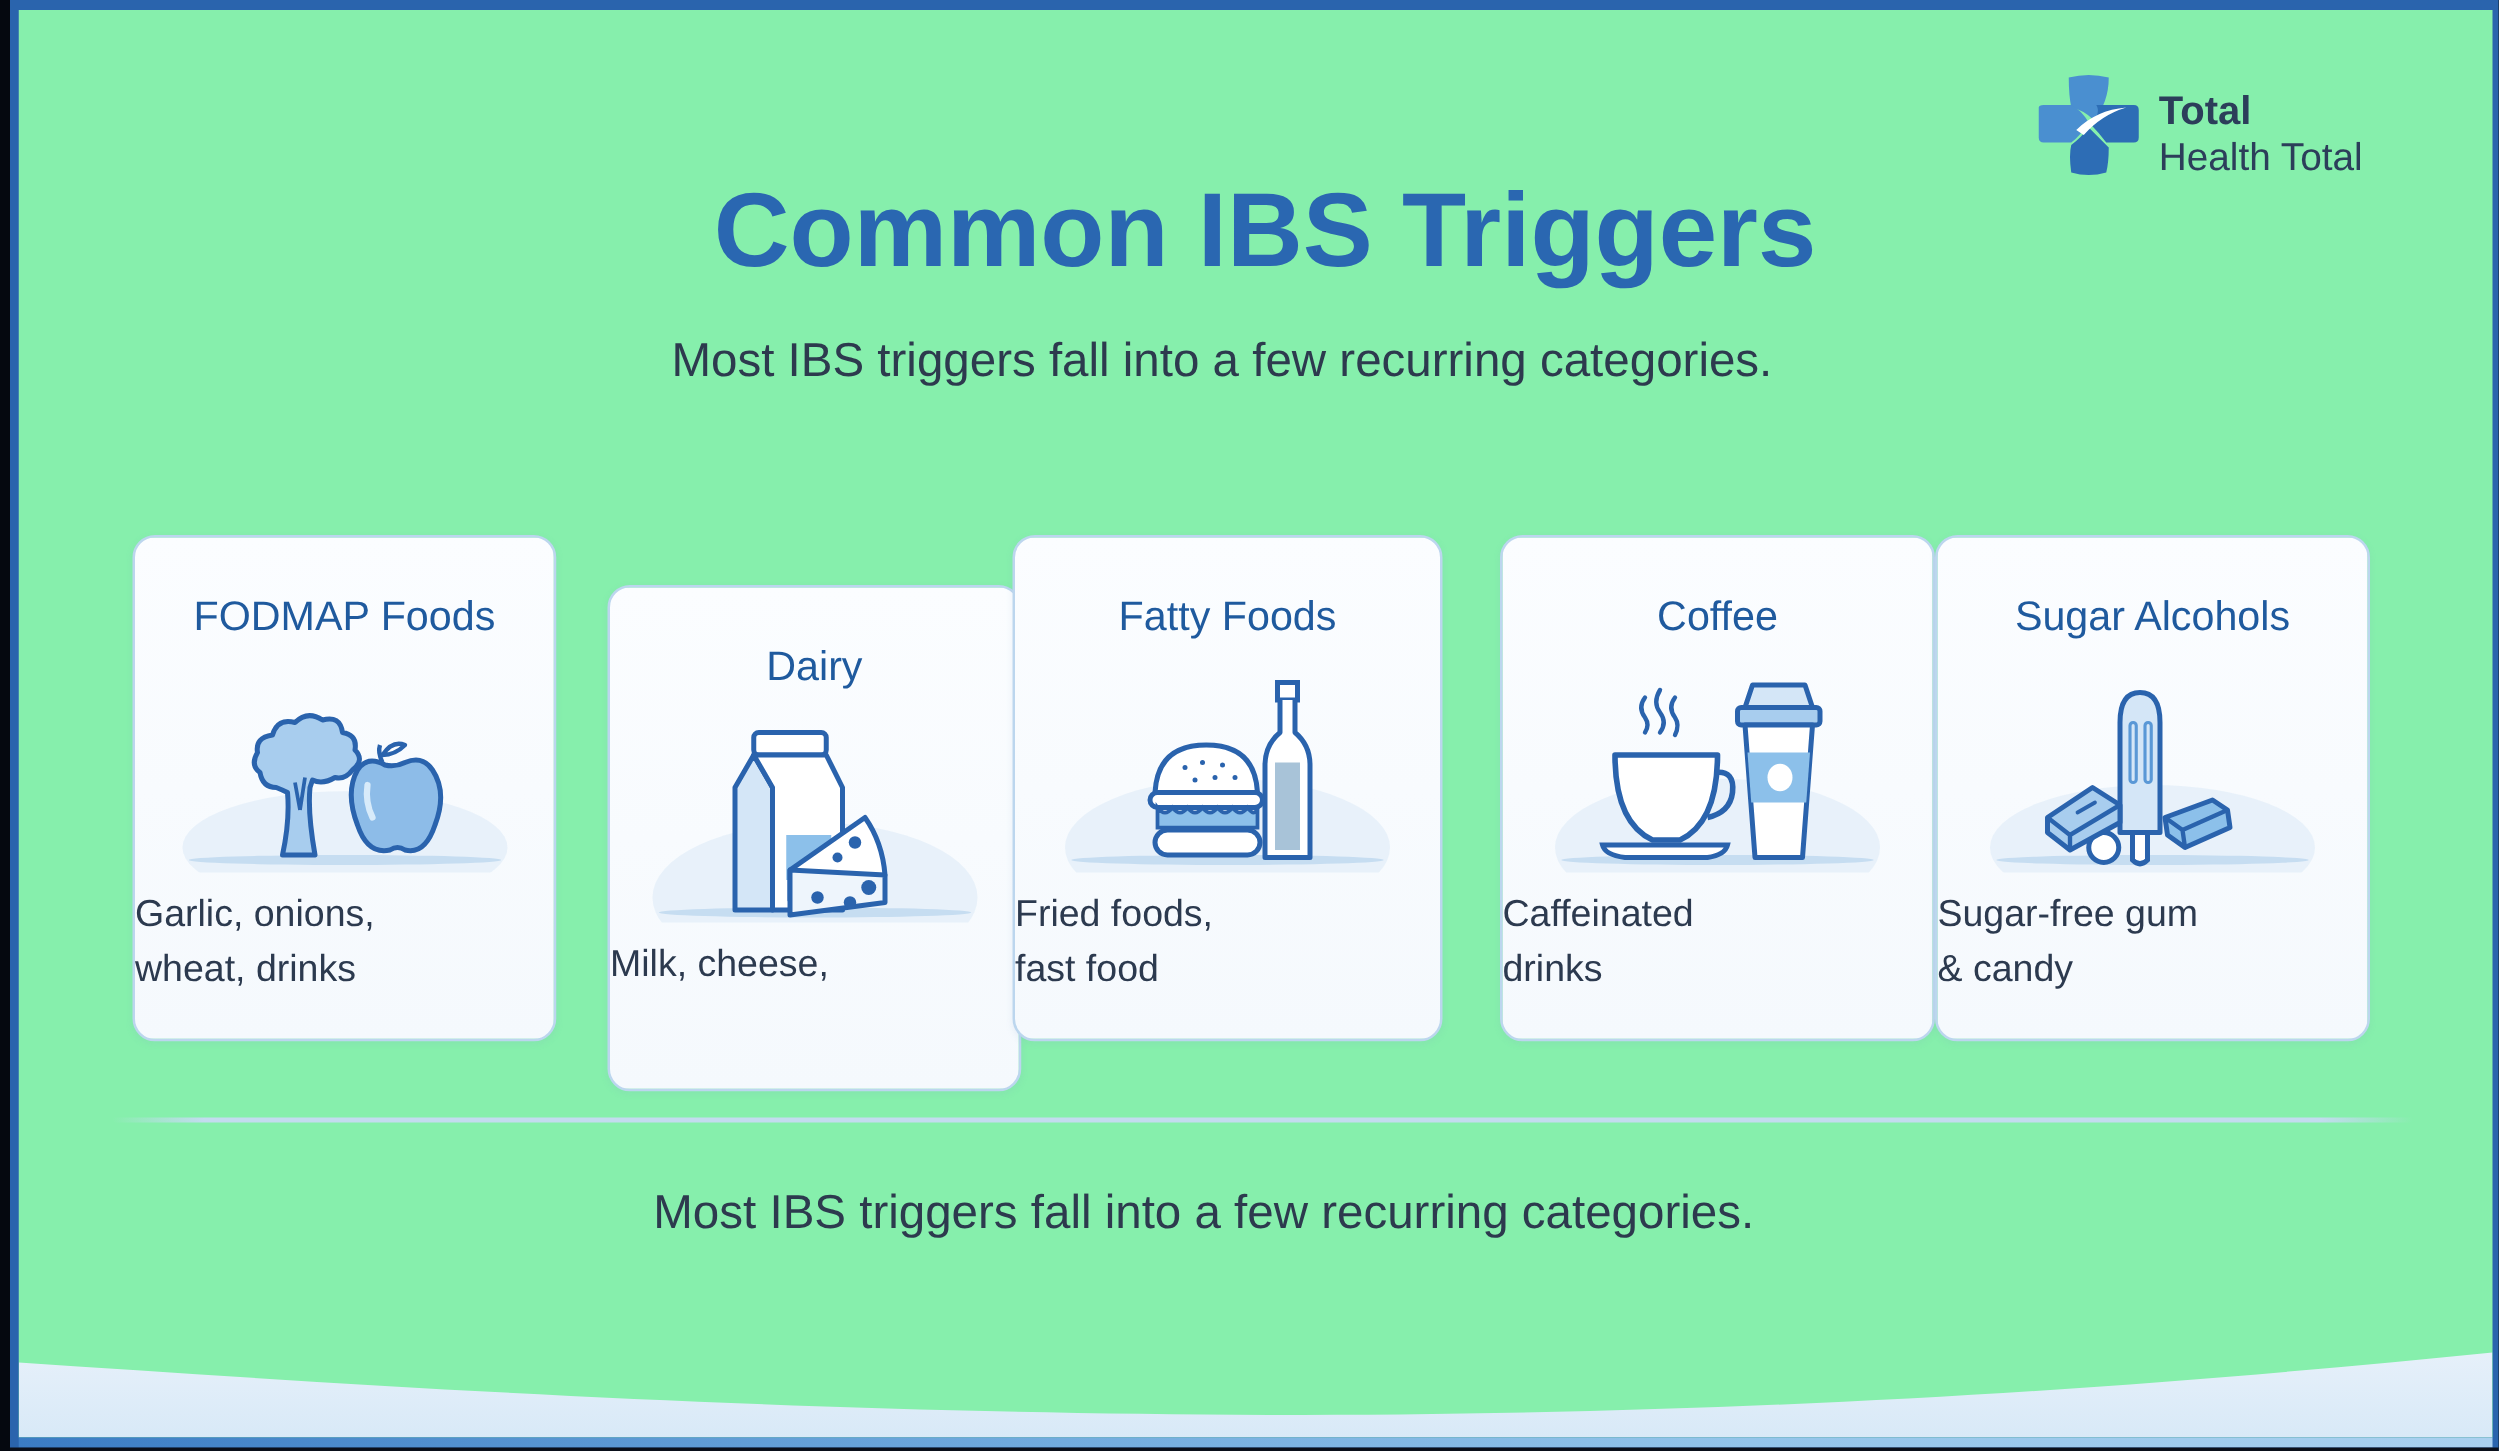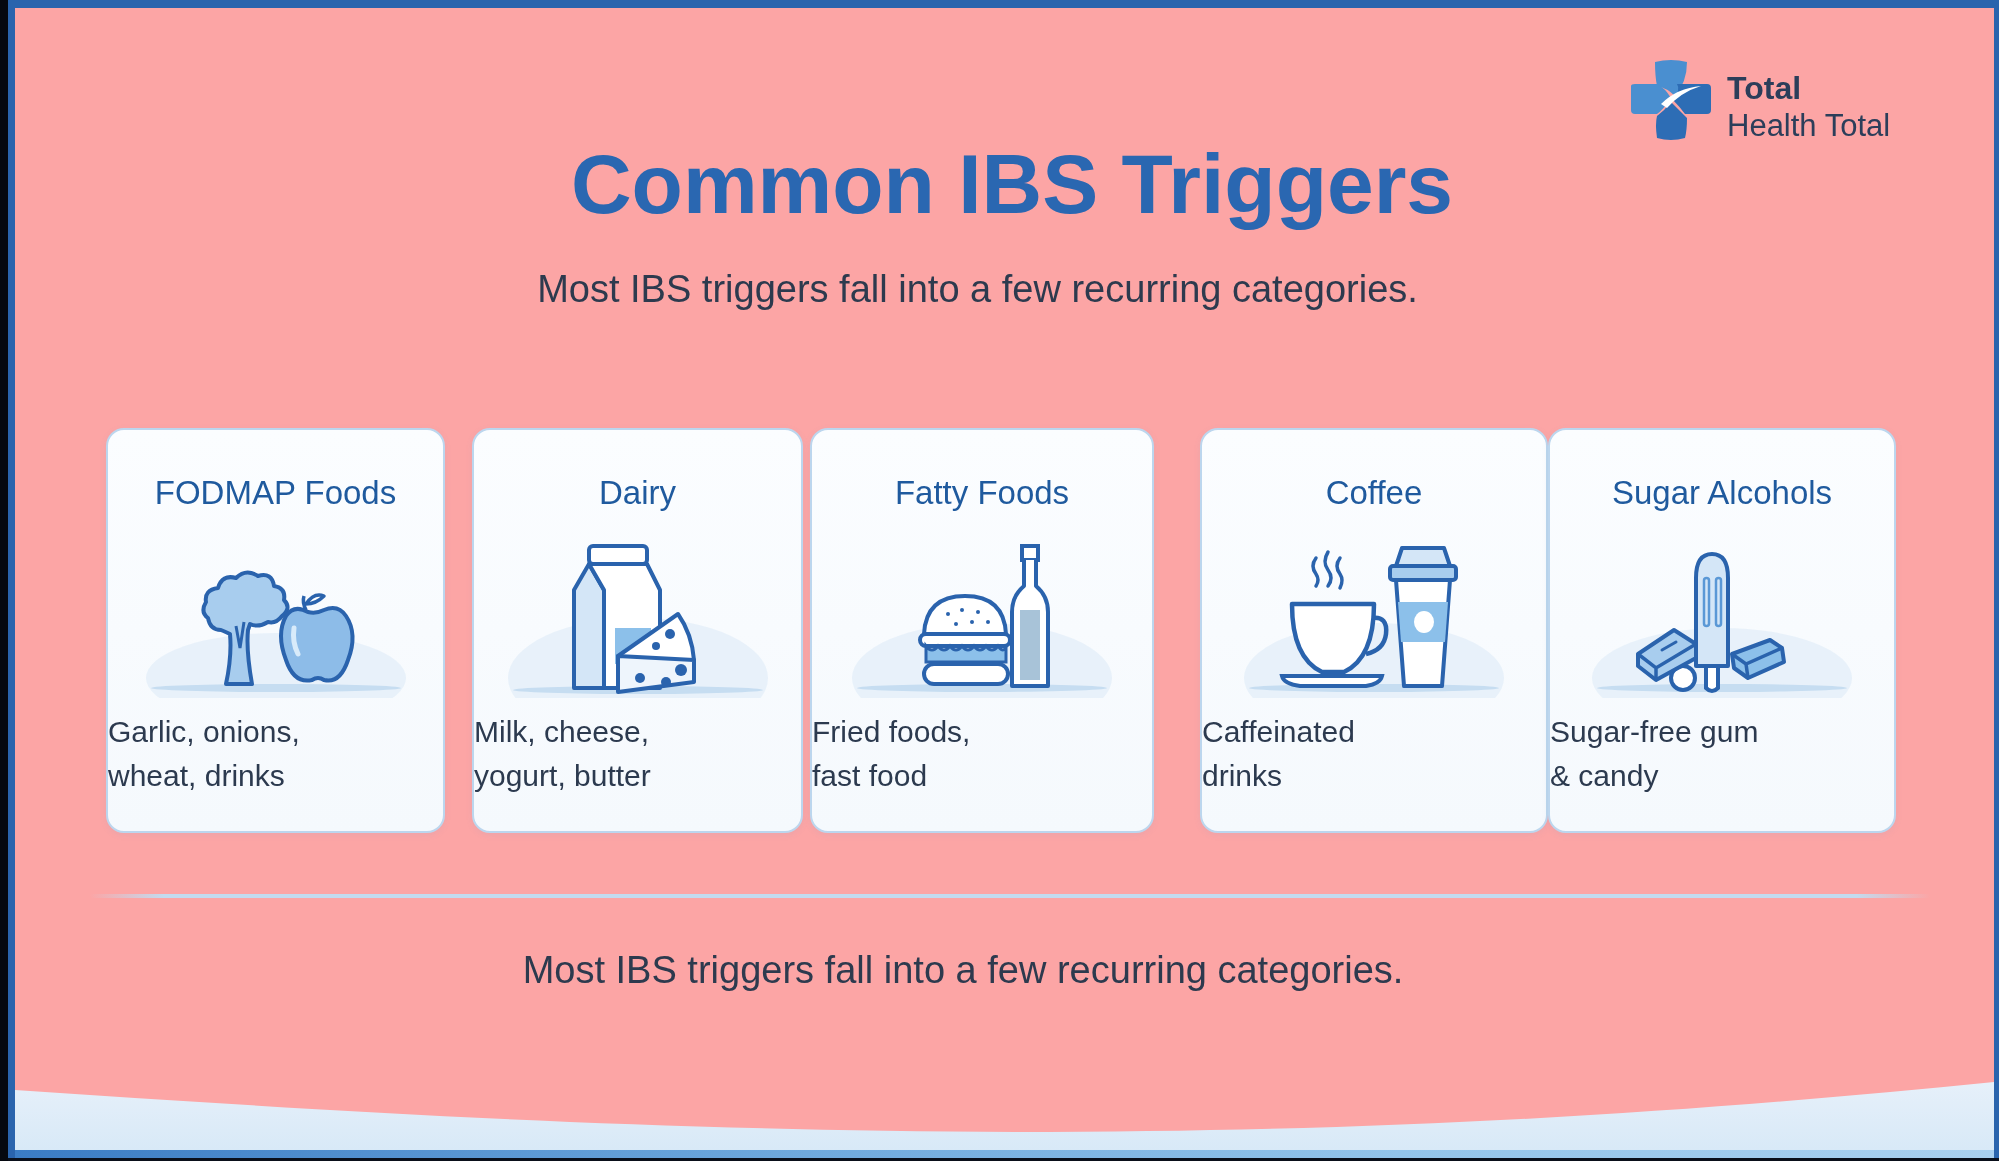--- a/index.html
+++ b/index.html
@@ -5,21 +5,21 @@
   * { box-sizing: border-box; margin: 0; padding: 0; }
   html, body { width: 1999px; height: 1161px; overflow: hidden; background: #05080f; }
   body { position: relative; font-family: "Liberation Sans", "DejaVu Sans", sans-serif; }
 
   .frame {
     position: absolute; left: 8px; top: 0; width: 1991px; height: 1161px;
     background: #2a64ad;
   }
   .slide {
     position: absolute; left: 15px; top: 8px; width: 1979px; height: 1142px;
-    background: #fca5a5; overflow: hidden;
+    background: #86efac; overflow: hidden;
   }
   .bottom-bar {
     position: absolute; left: 15px; top: 1150px; width: 1979px; height: 8px;
     background: linear-gradient(90deg, #3b7cc4 0%, #6fa9dd 40%, #93c4ea 70%, #a9d0ef 100%);
   }
   .bottom-dark { position:absolute; left:8px; top:1158px; width:1991px; height:3px; background:#0a0f1a; }
 
   .wave { position: absolute; left: 0; bottom: 0; width: 1979px; height: 80px; }
 
   
@@ -109,40 +109,39 @@
       <path d="M180,72 Q176,64 178,58 M180,66 Q188,54 198,58 Q190,66 180,66Z" stroke="#2a63ad" stroke-width="3.5" fill="#ffffff" stroke-linejoin="round"></path>
       <path d="M182,74 Q168,66 160,78 Q150,96 160,122 Q168,146 186,142 Q192,138 198,142 Q214,146 222,122 Q232,96 220,78 Q212,66 198,72 Q190,76 182,74Z" fill="#8dbce8" stroke="#2a63ad" stroke-width="4" stroke-linejoin="round"></path>
       <path d="M168,90 Q166,104 172,116" stroke="#d8ebfa" stroke-width="5" fill="none" stroke-linecap="round"></path>
     </svg>
     <div class="card-desc">
       <span>Garlic, onions,</span>
       <span>wheat, drinks</span>
     </div>
   </div>
 
-  <div class="card" style="left:457px; width:331px;">
+  <div class="card" style="left:471px; width:331px;margin-top:40px;">
     <div class="card-title">Dairy</div>
     <svg class="card-icon" viewBox="0 0 300 160">
       <ellipse cx="150" cy="140" rx="130" ry="60" fill="#e4eff9" opacity="0.8"></ellipse>
       <ellipse cx="150" cy="152" rx="125" ry="4" fill="#c6ddf1"></ellipse>
       <rect x="101" y="8" width="58" height="18" rx="4" fill="#ffffff" stroke="#2a63ad" stroke-width="4"></rect>
       <path d="M101,26 L86,52 L86,150 L116,150 L116,52 L101,26Z" fill="#d4e6f7" stroke="#2a63ad" stroke-width="4" stroke-linejoin="round"></path>
       <path d="M101,26 L159,26 L172,52 L172,150 L116,150 L116,52Z" fill="#ffffff" stroke="#2a63ad" stroke-width="4" stroke-linejoin="round"></path>
       <rect x="127" y="90" width="36" height="36" fill="#8cc0ea"></rect>
       <path d="M130,118 L190,76 Q204,96 206,122 L130,142Z" fill="#ffffff" stroke="#2a63ad" stroke-width="4" stroke-linejoin="round"></path>
       <path d="M130,118 L130,154 L206,144 L206,122Z" fill="#eef5fc" stroke="#2a63ad" stroke-width="4" stroke-linejoin="round"></path>
       <circle cx="182" cy="96" r="5" fill="#2a63ad"></circle>
       <circle cx="168" cy="108" r="4" fill="#2a63ad"></circle>
       <circle cx="152" cy="140" r="5" fill="#2a63ad"></circle>
       <circle cx="178" cy="144" r="5" fill="#2a63ad"></circle>
       <circle cx="193" cy="132" r="6" fill="#2a63ad"></circle>
     </svg>
     <div class="card-desc">
       <span>Milk, cheese,</span>
-      <span>yogurt, butter</span>
     </div>
   </div>
 
   <div class="card" style="left:795px; width:344px;">
     <div class="card-title">Fatty Foods</div>
     <svg class="card-icon" viewBox="0 0 300 160">
       <ellipse cx="150" cy="140" rx="130" ry="55" fill="#e4eff9" opacity="0.8"></ellipse>
       <ellipse cx="150" cy="150" rx="125" ry="4" fill="#c6ddf1"></ellipse>
       <path d="M190,8 L206,8 L206,22 L190,22Z" fill="#ffffff" stroke="#2a63ad" stroke-width="4"></path>
       <path d="M192,22 L192,48 Q180,58 180,74 L180,148 L216,148 L216,74 Q216,58 204,48 L204,22" fill="#ffffff" stroke="#2a63ad" stroke-width="4" stroke-linejoin="round"></path>

